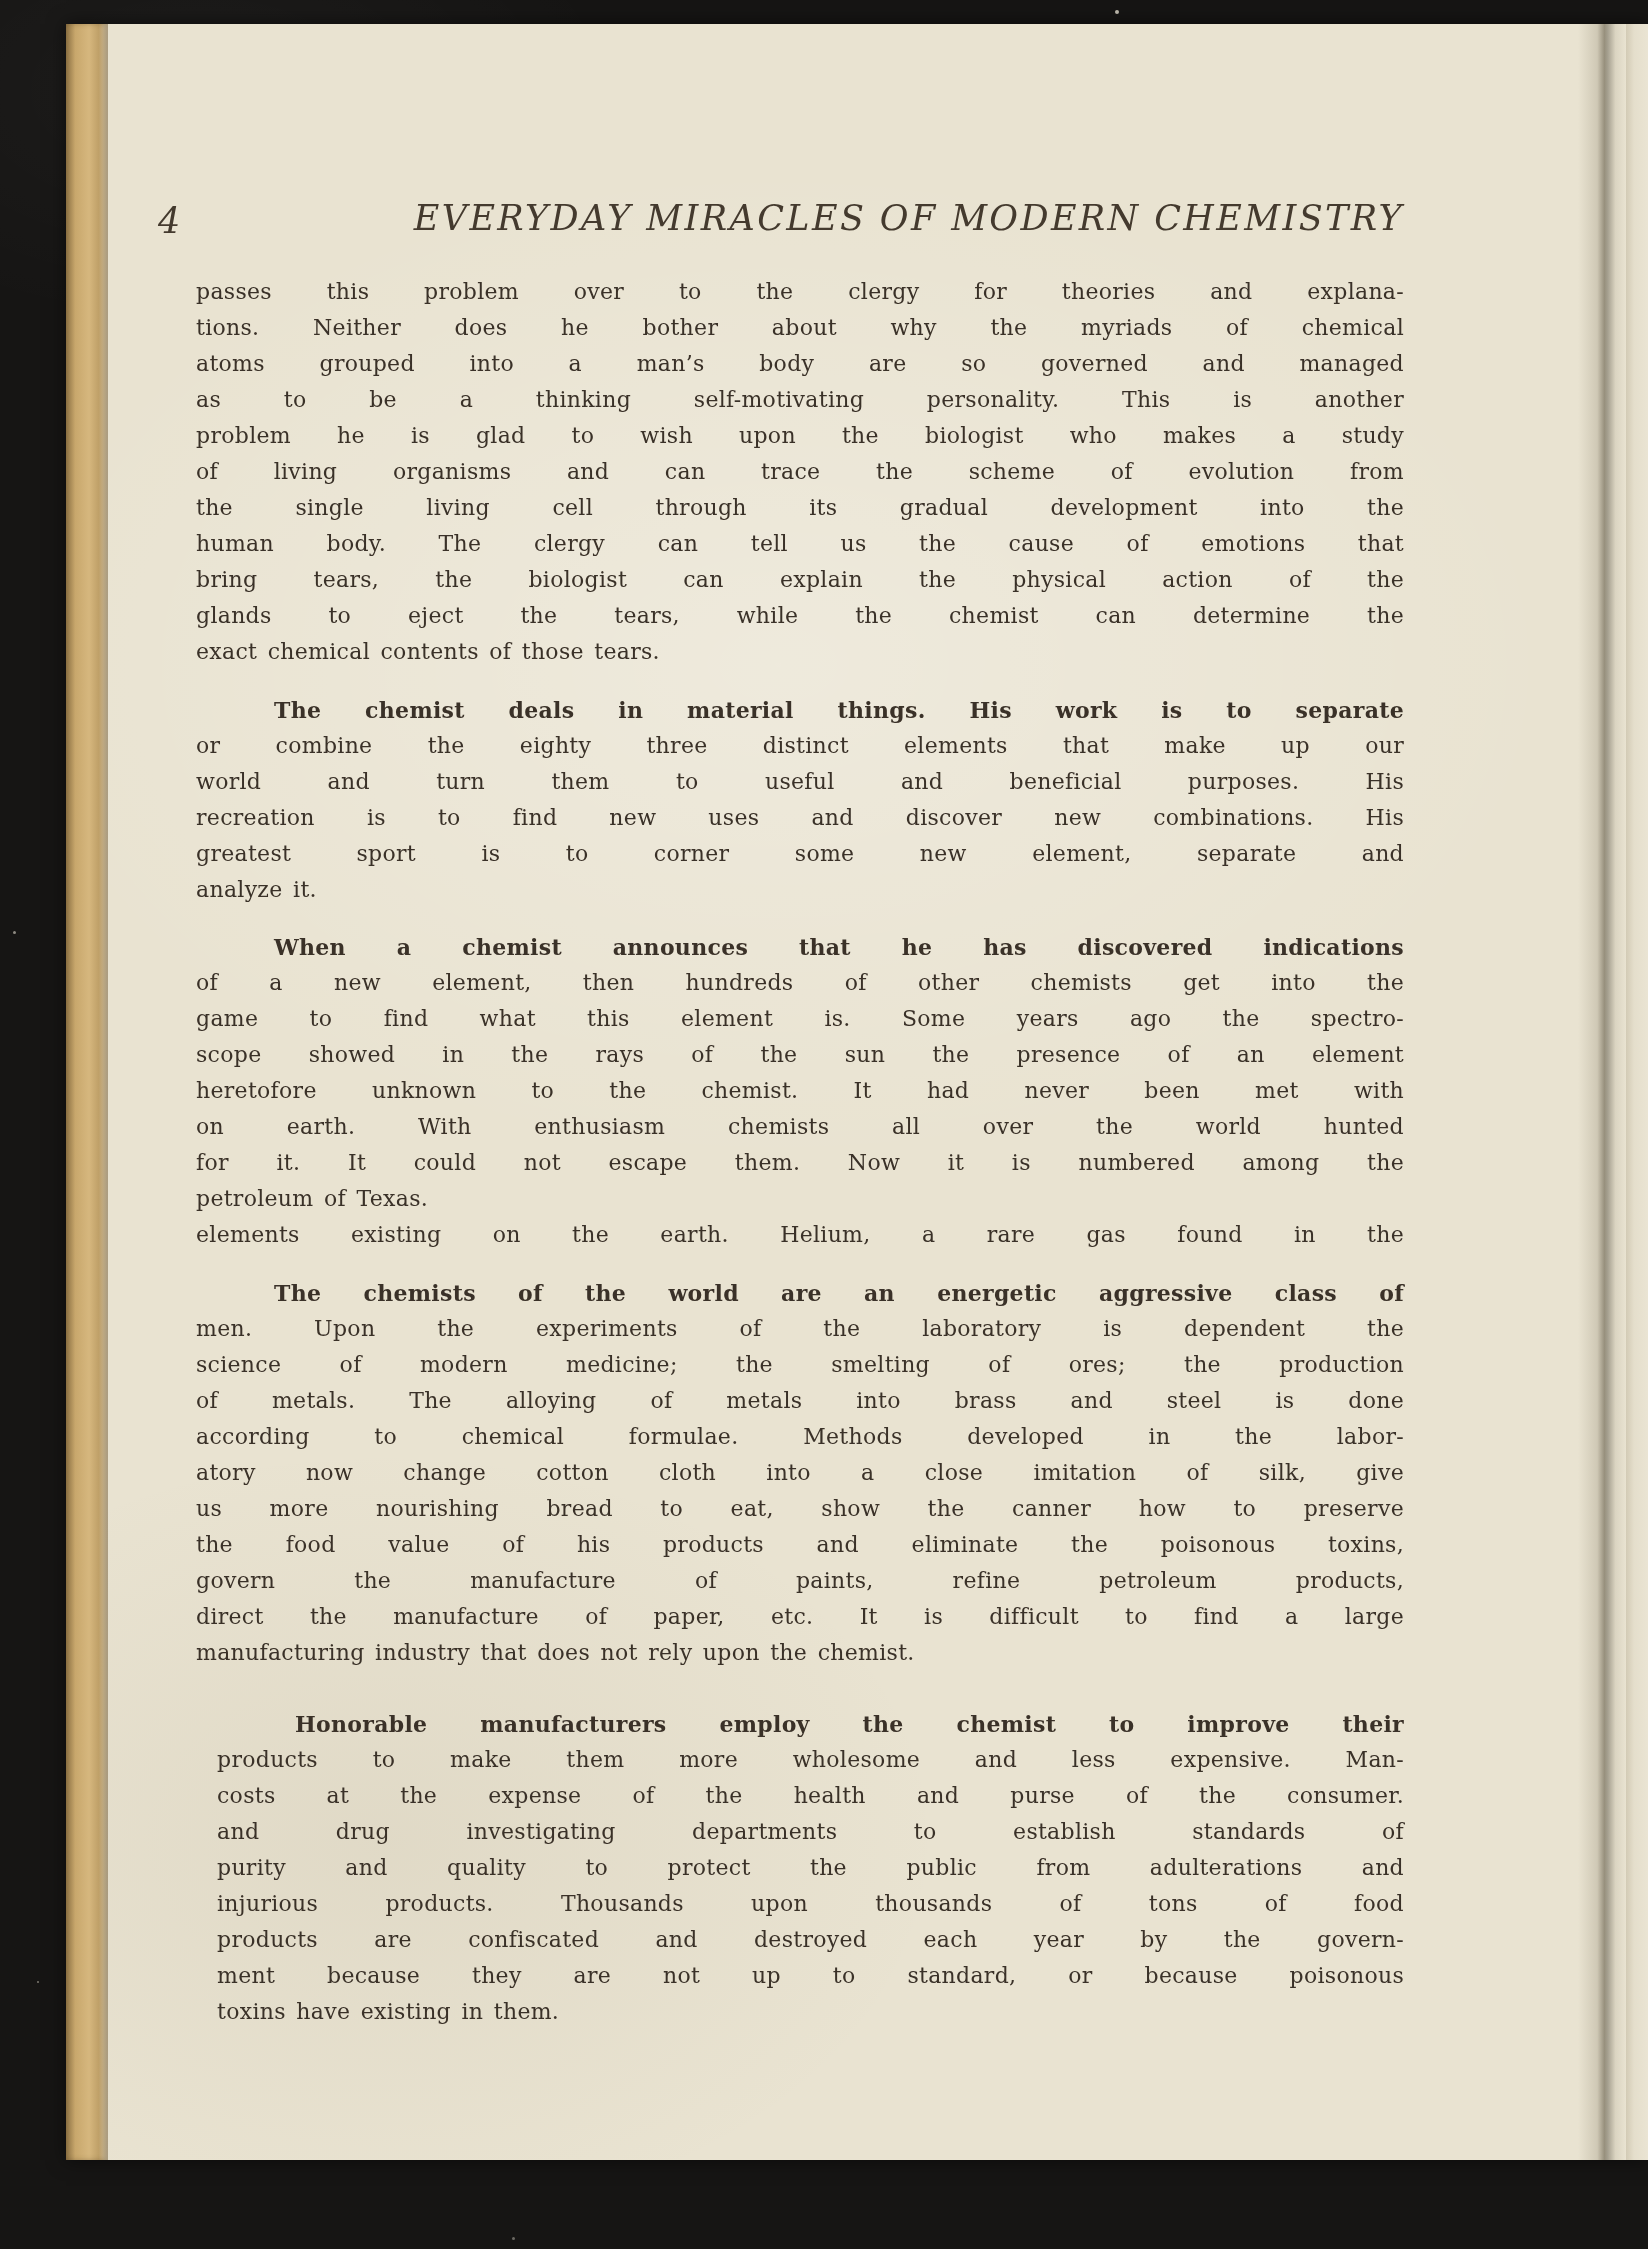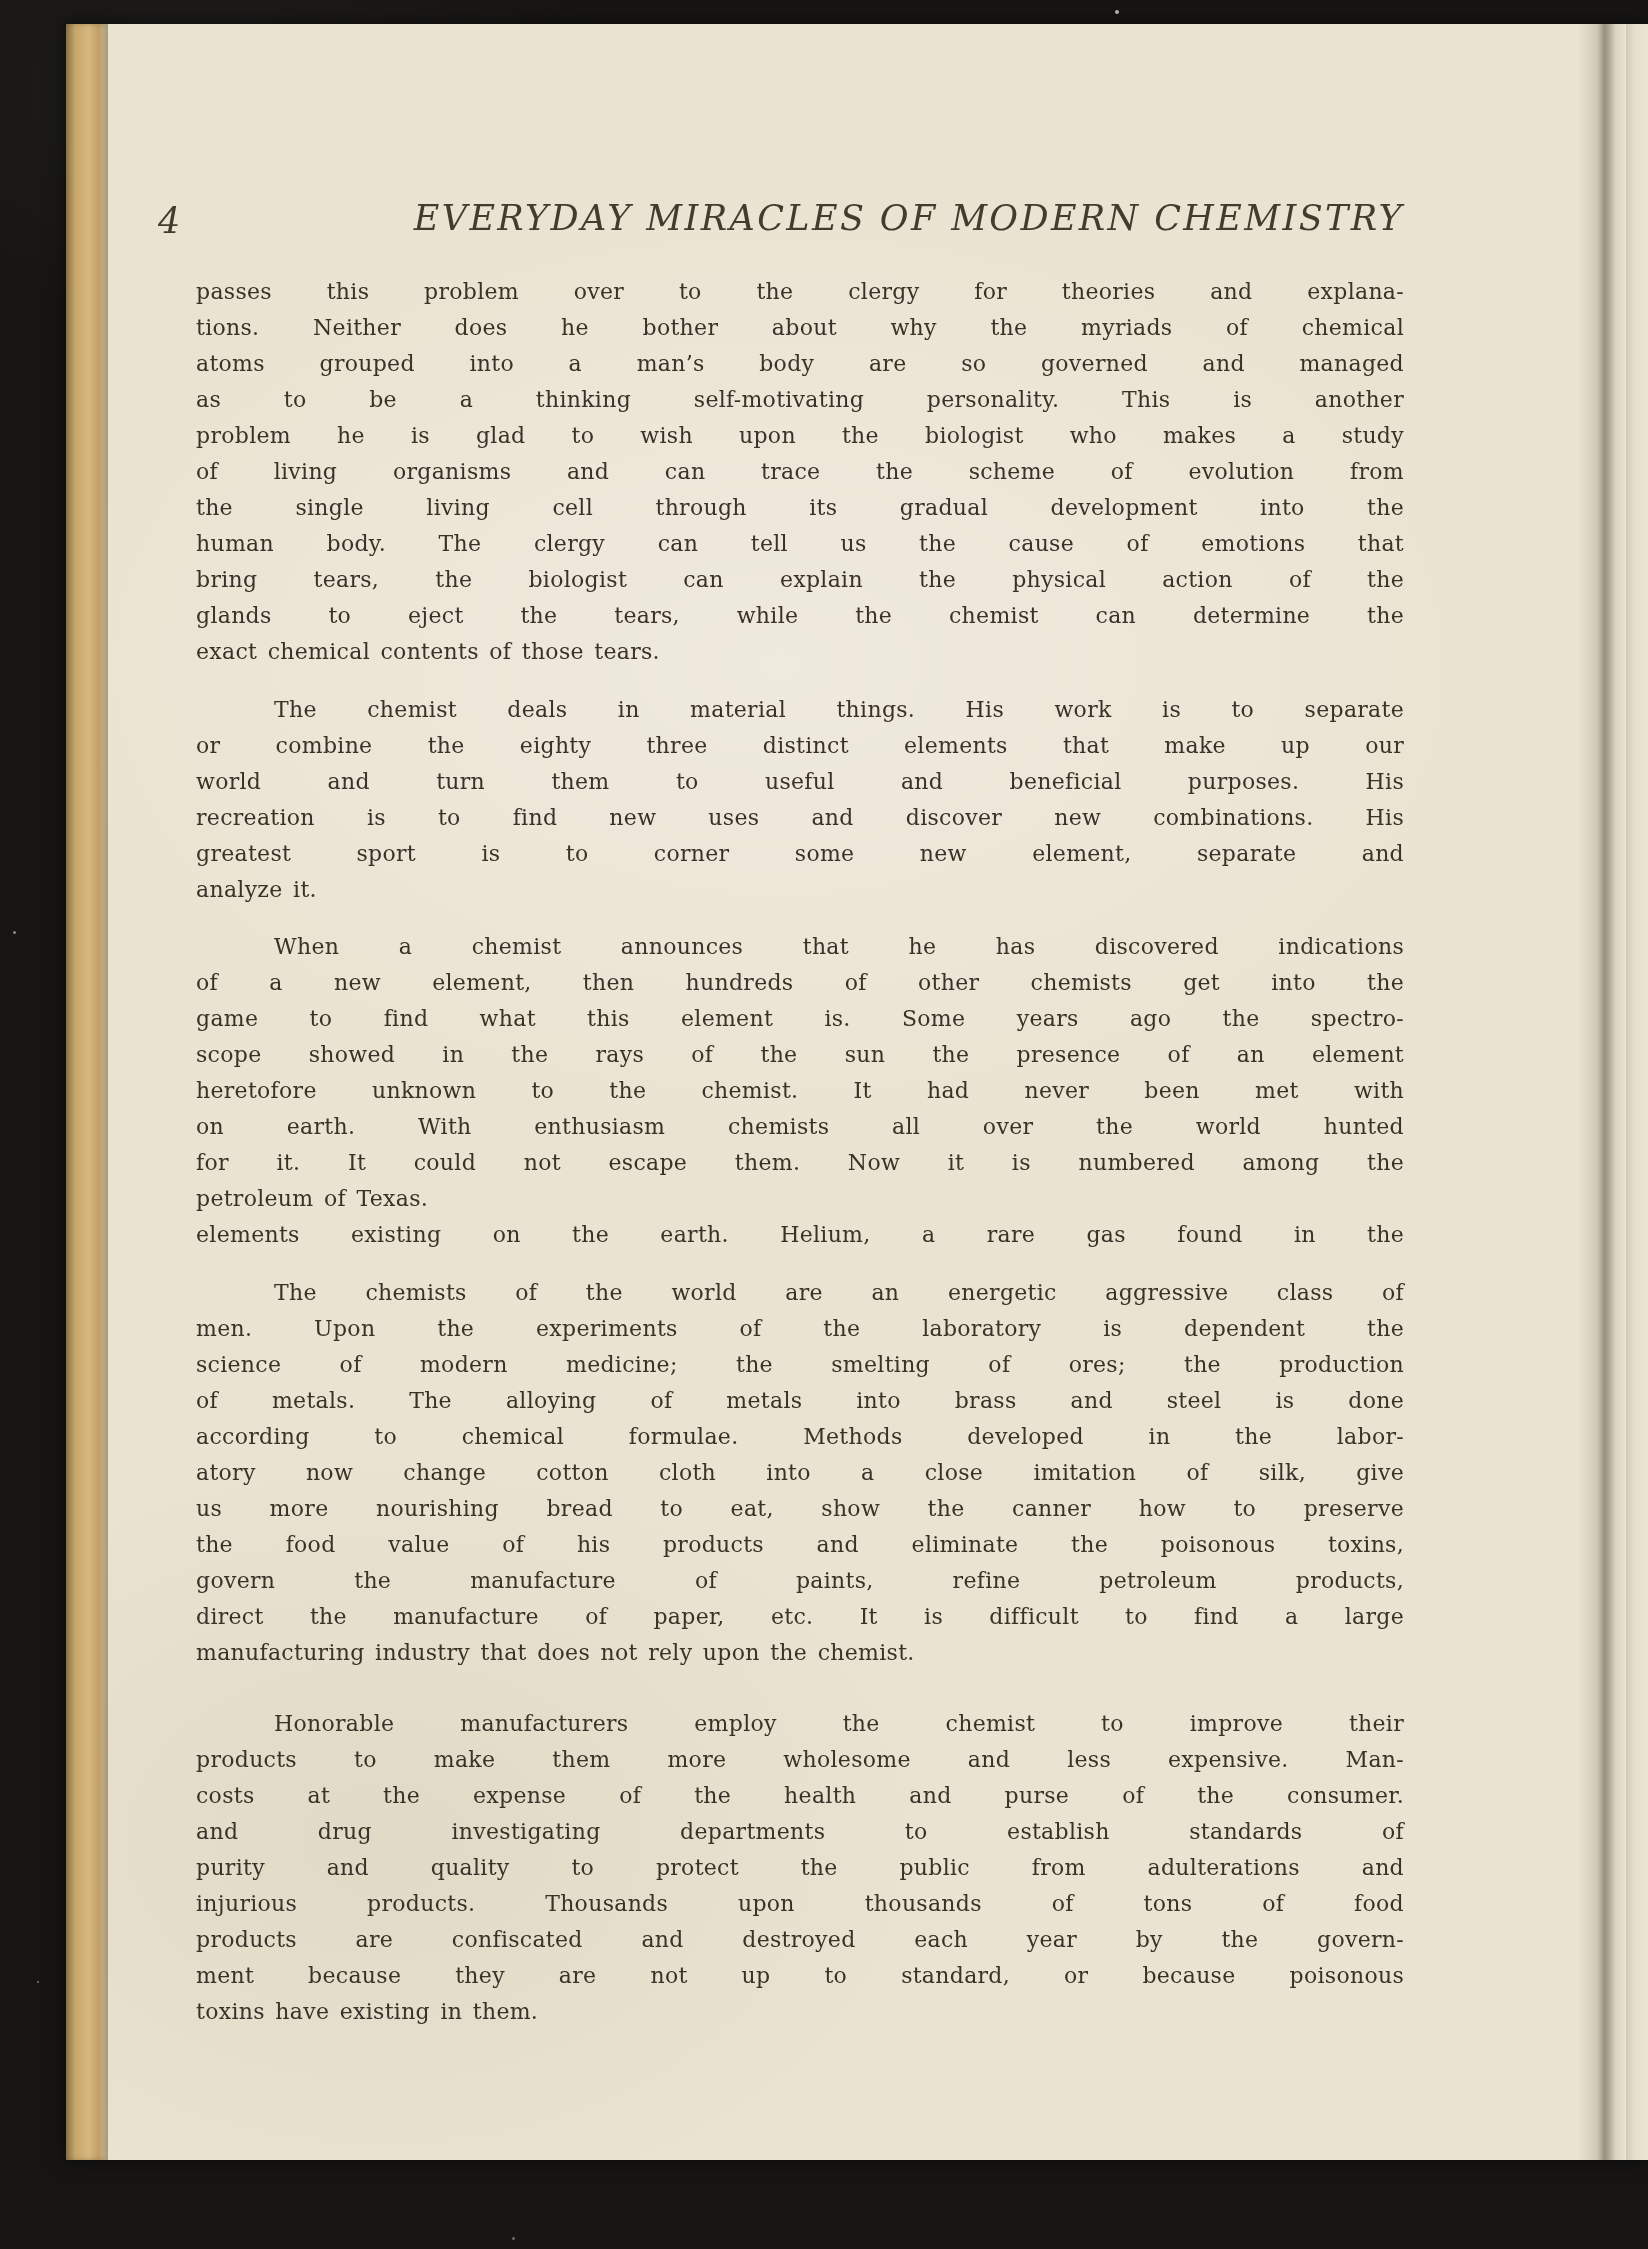--- a/index.html
+++ b/index.html
@@ -79,28 +79,28 @@
     left: 130px; top: 250px;
     width: 1208px;
     color: var(--ink, #3a3128);
     font-size: 22px;
     line-height: 36px;
     letter-spacing: 0.3px;
     word-spacing: 3.2px;
   }
   .paragraph { margin: 0 0 0 0; padding-top: 21.6px; }
   .paragraph:first-child { padding-top: 0; }
-  .paragraph.extra-space { padding-top: 35px; }
+  .paragraph.extra-space { padding-top: 35px; margin-left: 21px; }
   .line {
     text-align: justify;
     text-align-last: justify;
     white-space: normal;
   }
   .line.last { text-align-last: left; }
-  .line.indent { padding-left: 78px; }
+  .line.indent { padding-left: 78px; font-weight: bold; }
 </style>
 </head>
 <body>
 
 <div class="scan-bg">
   <div class="dust" style="left:1115px; top:10.4px; width:4px; height:4px;"></div>
   <div class="dust" style="left:12.8px; top:931px; width:3.2px; height:3.2px; opacity:.7;"></div>
   <div class="dust" style="left:37px; top:1981px; width:2.4px; height:2.4px; opacity:.6;"></div>
   <div class="dust" style="left:512px; top:2237px; width:3.2px; height:3.2px; opacity:.5;"></div>
 

